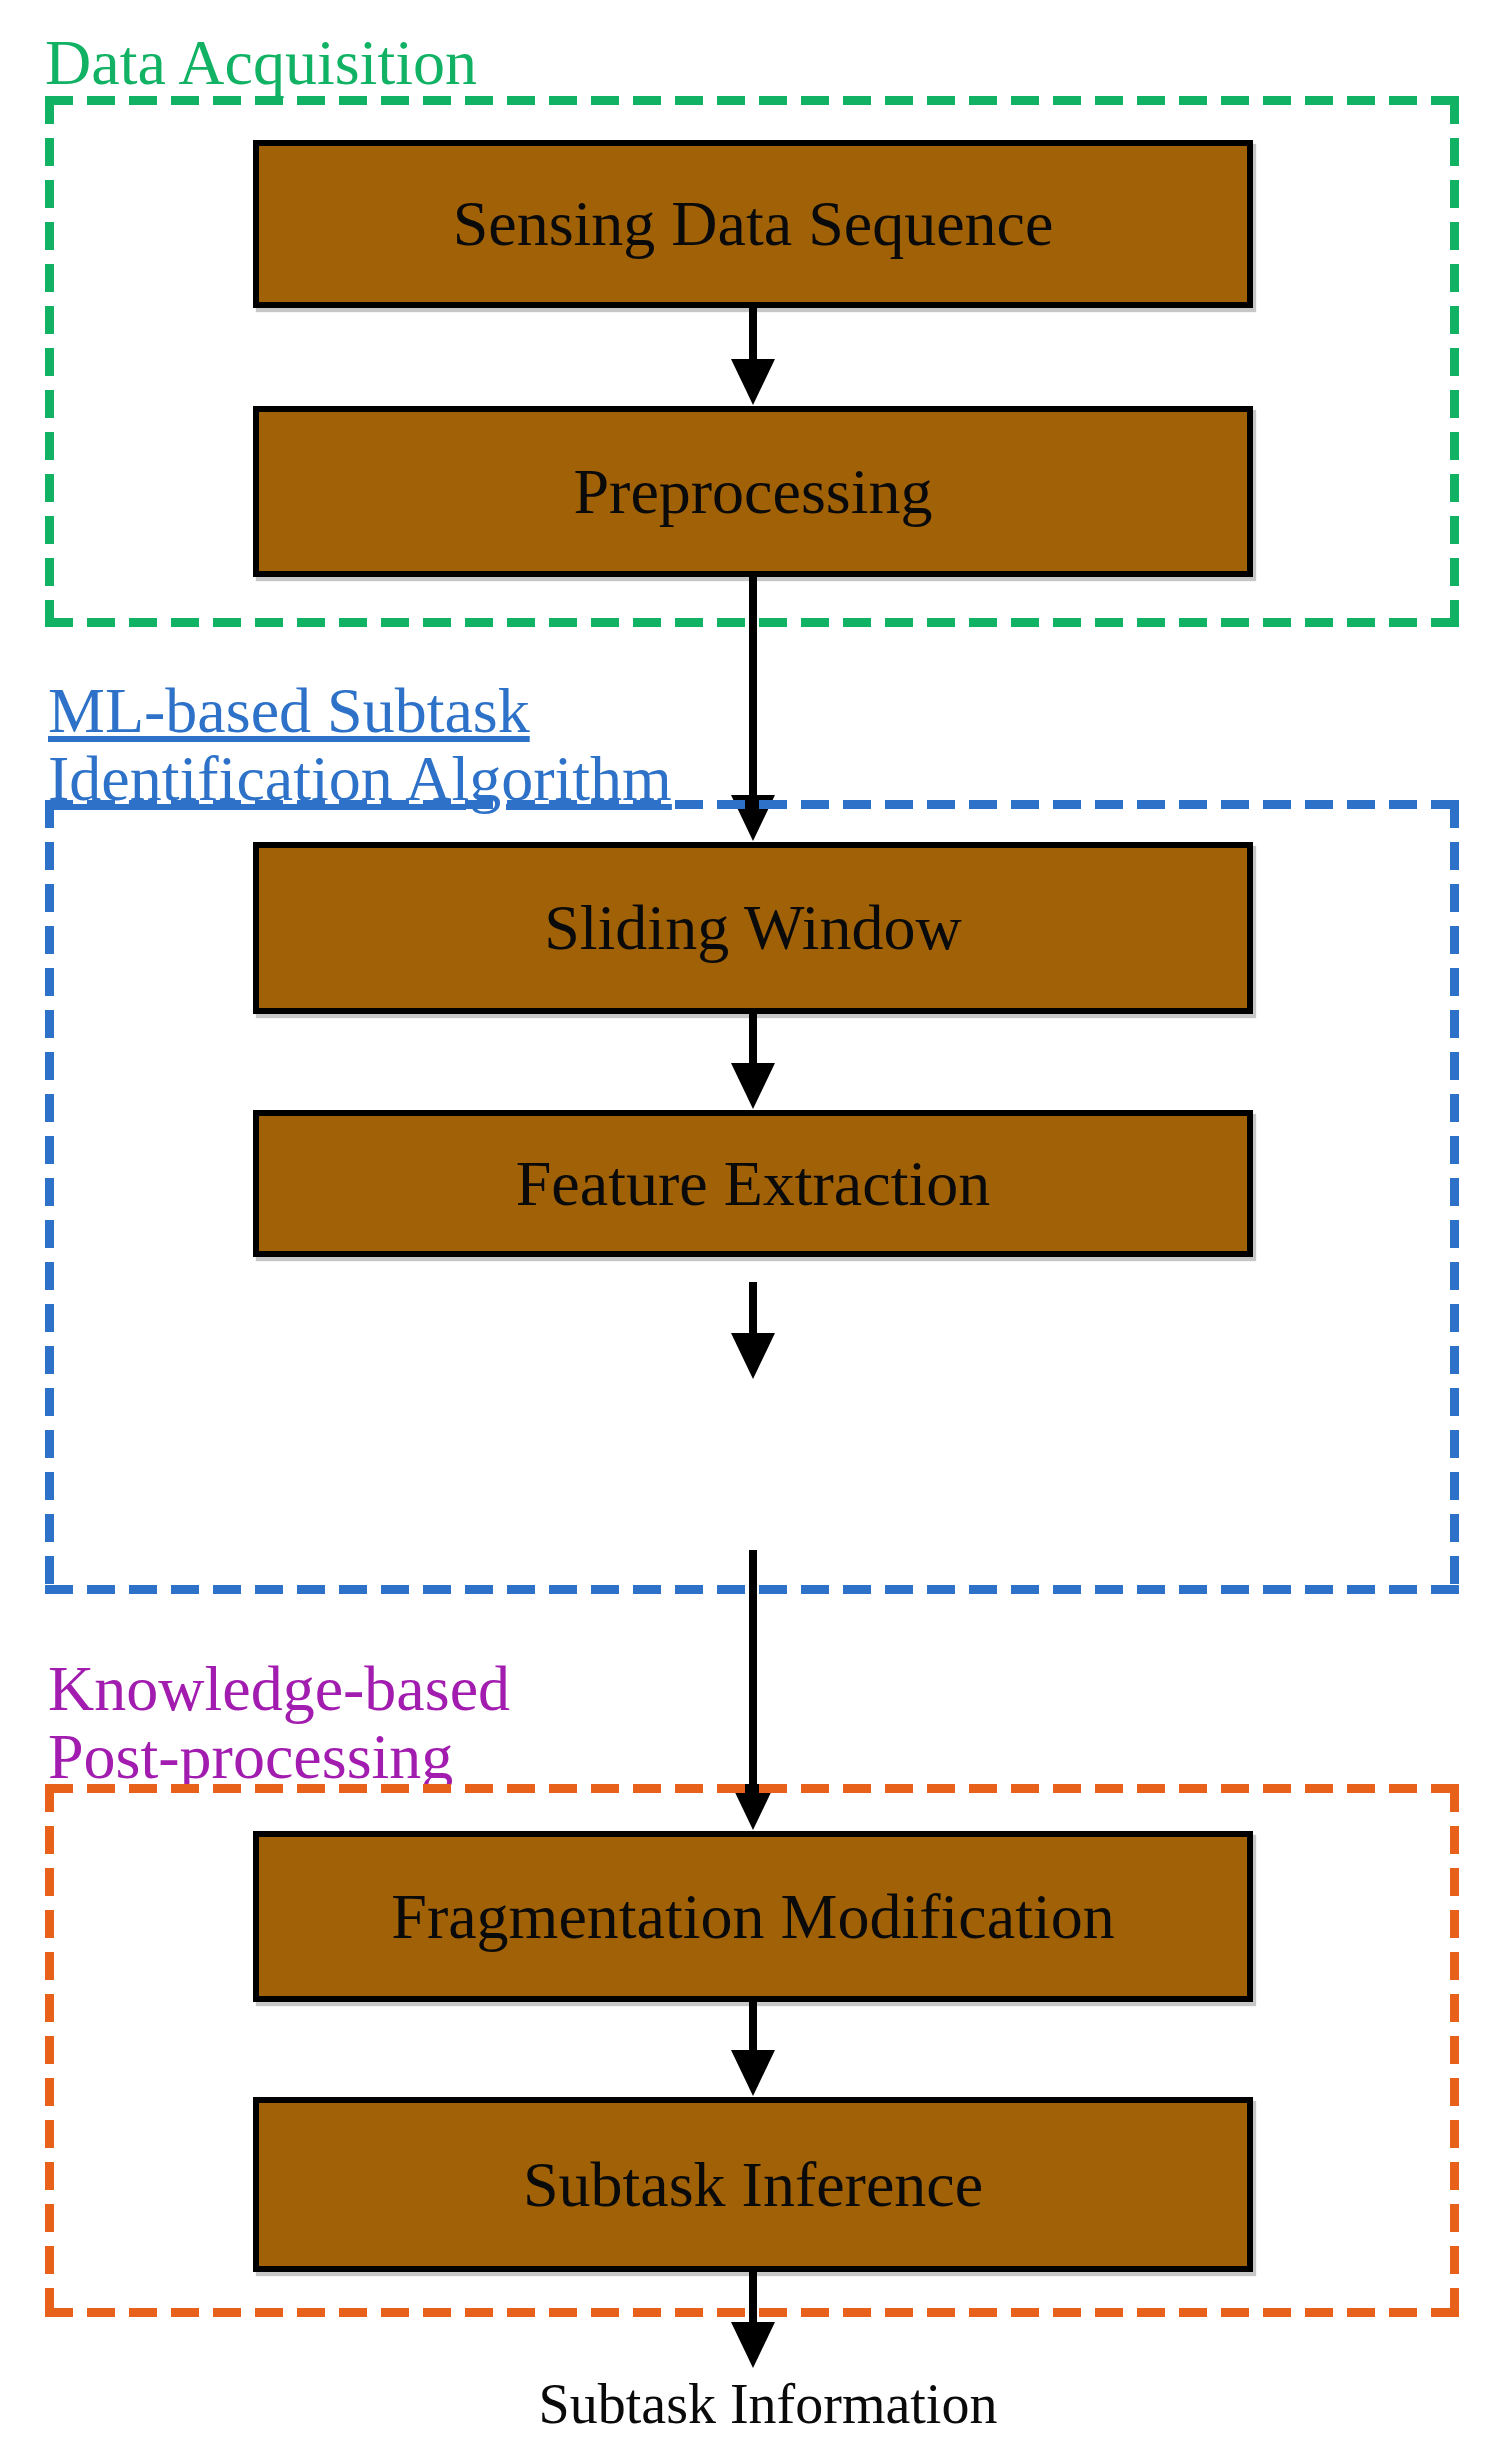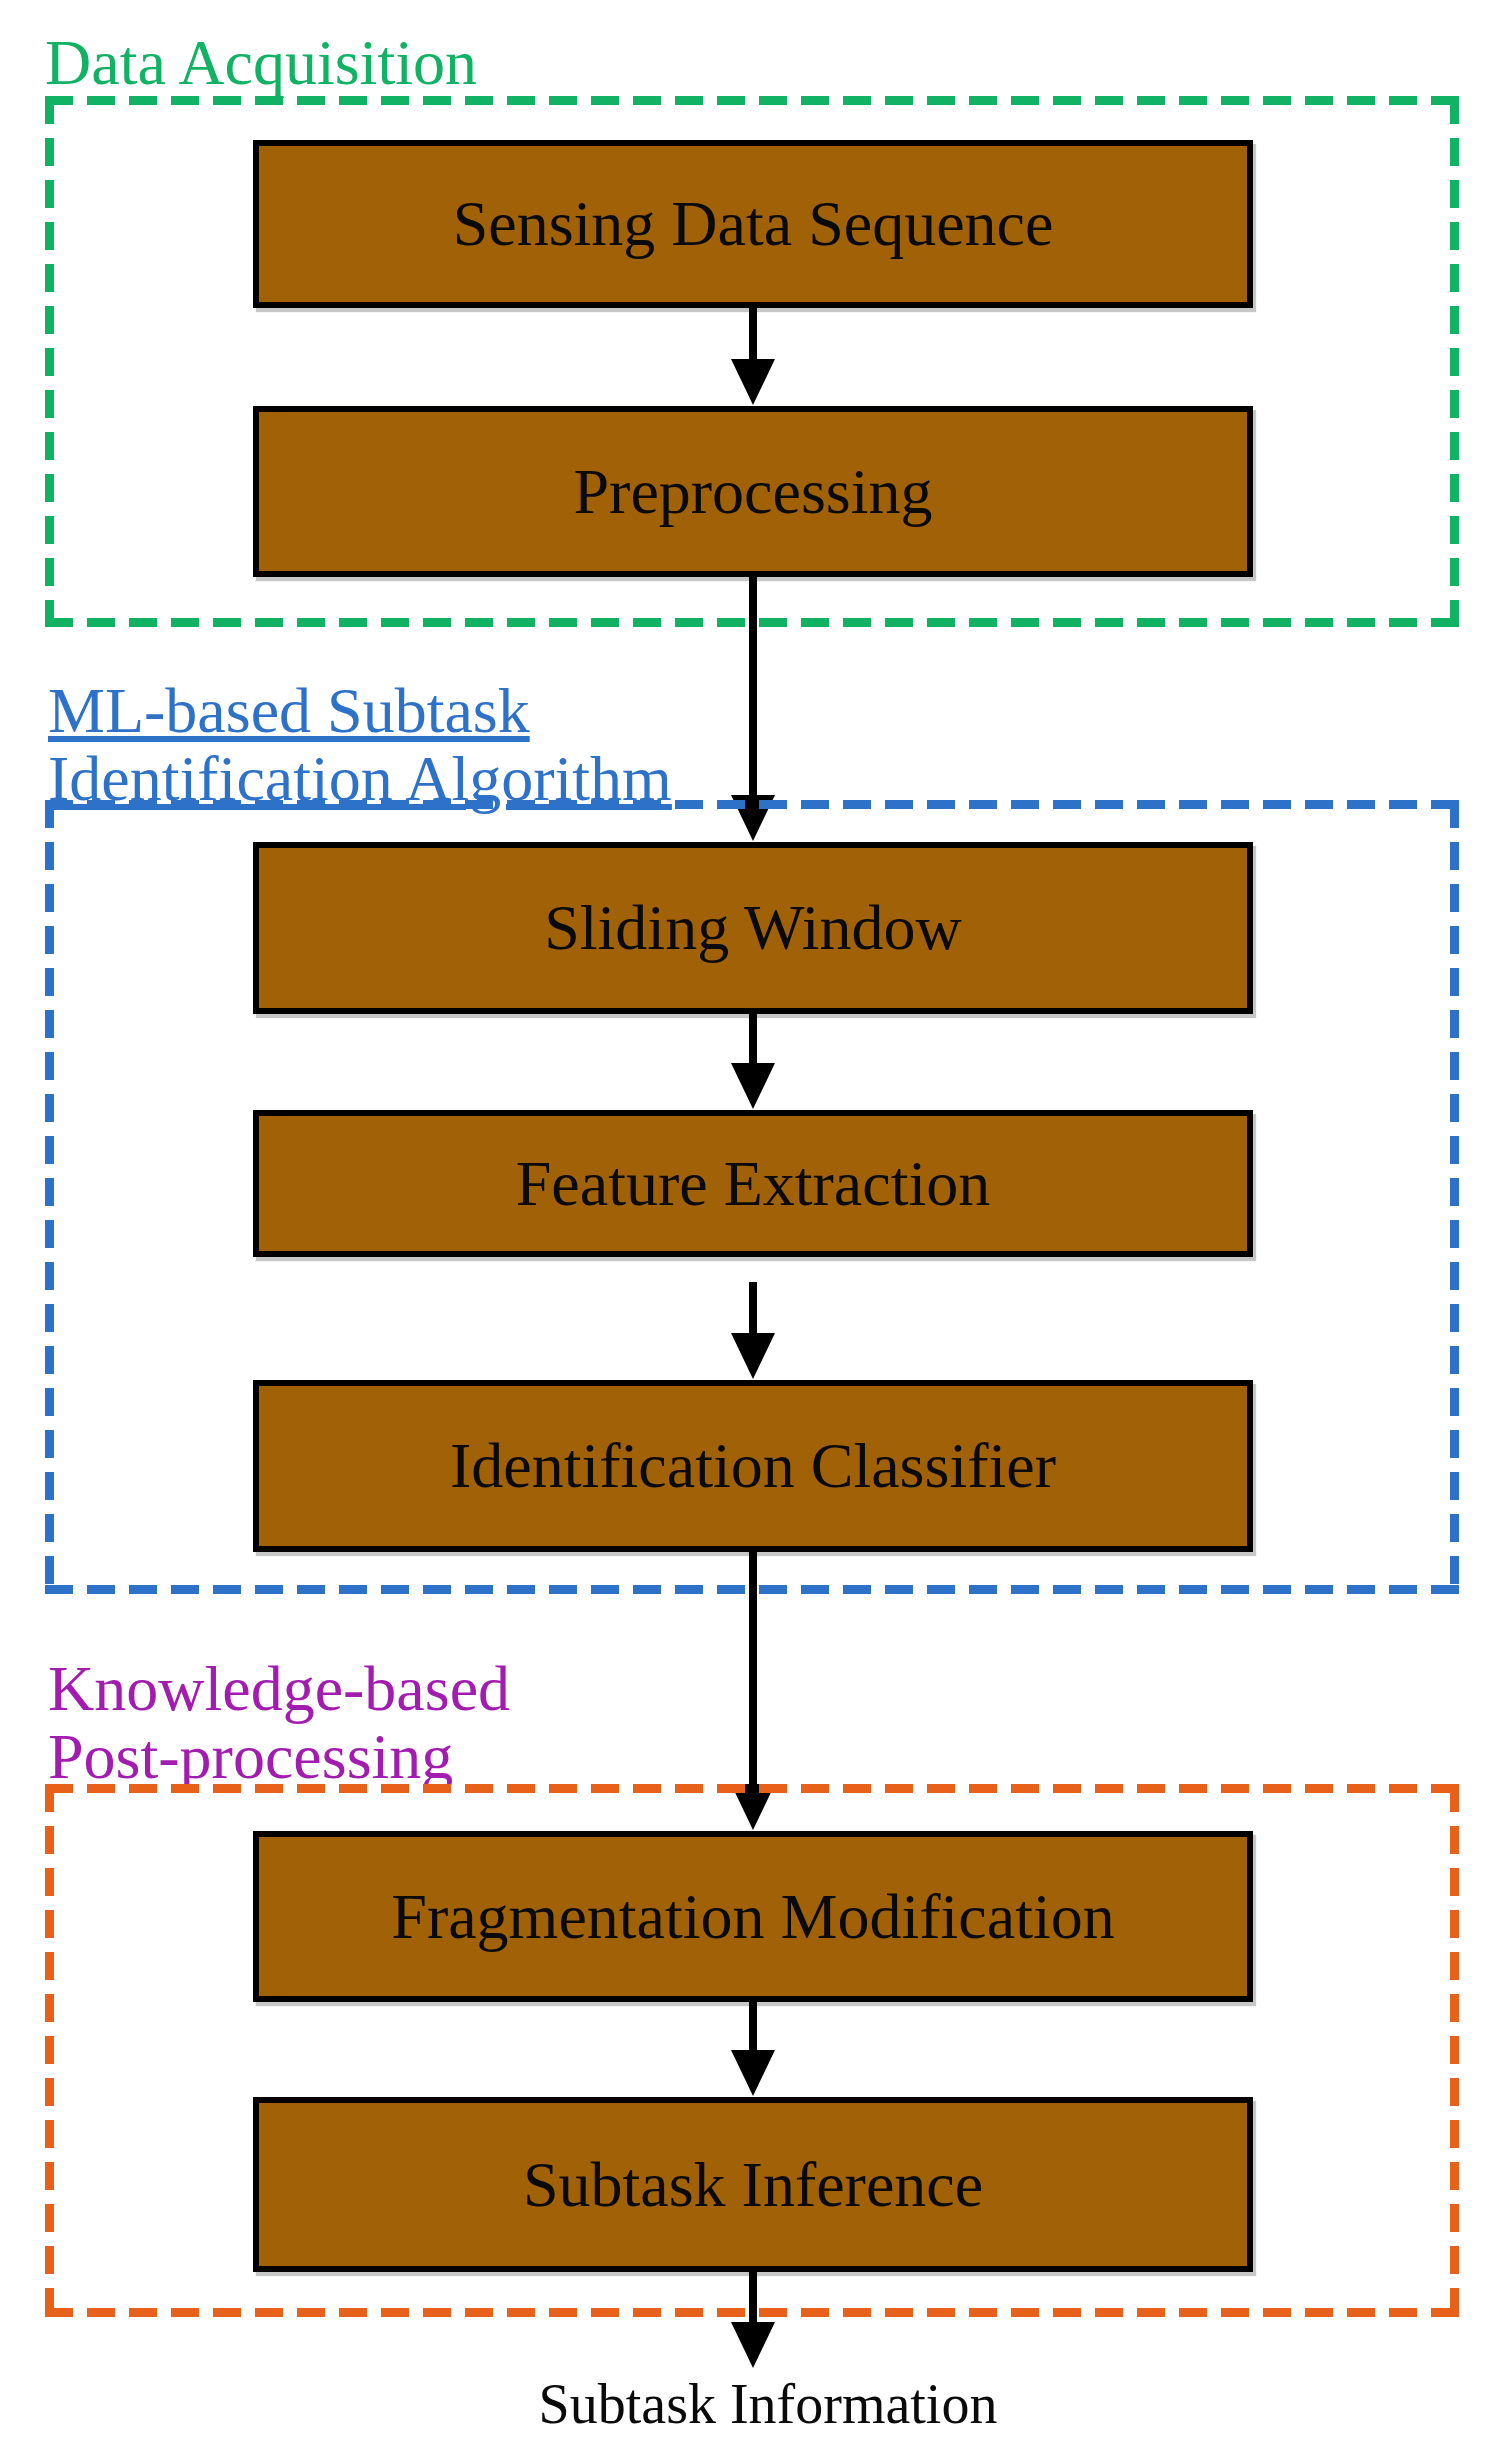--- a/index.html
+++ b/index.html
@@ -147,23 +147,20 @@
 
   <div class="node" style="top:1110px; height:147px;">
     <span>Feature Extraction</span>
   </div>
 
   <div class="arrow" style="top:1282px; height:97px;">
     <div class="shaft"></div>
     <div class="head"></div>
   </div>
 
-  <div class="node" style="top:1380px; height:172px;">
-    <span>Identification Classifier</span>
-  </div>
 
   <div class="arrow" style="top:1550px; height:280px;">
     <div class="shaft"></div>
     <div class="head"></div>
   </div>
 
   <div class="sec-label orange" style="left:48px; top:1630px;">
     <div>Knowledge-based</div>
     <div>Post-processing</div>
   </div>

